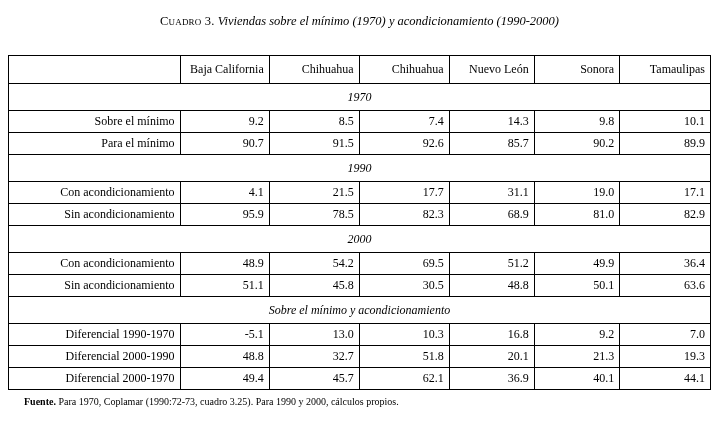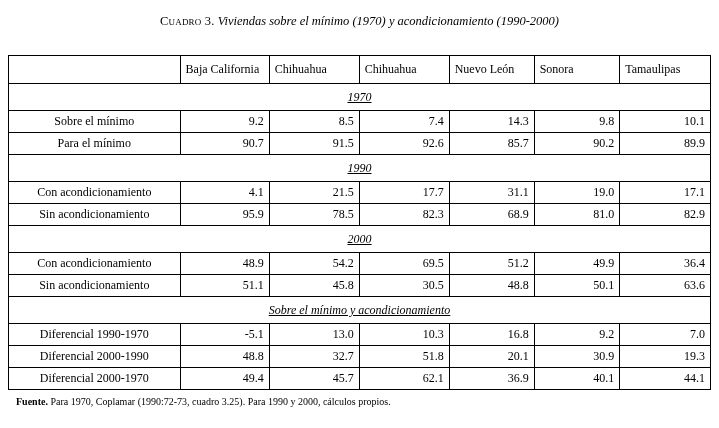--- a/index.html
+++ b/index.html
@@ -42,60 +42,59 @@
     font-size: 12px;
   }
   table, th, td {
     border: 1px solid #000000;
   }
   th, td {
     padding: 3px 5px;
     vertical-align: middle;
   }
   thead th {
-    text-align: left;
+    text-align: right;
     font-weight: normal;
     font-size: 12px;
     height: 21px;
   }
   thead th.corner {
     border-left: none;
     border-top: none;
     border-right: 1px solid #000;
     border-bottom: 1px solid #000;
     width: 176px;
   }
   td.rowlabel {
-    text-align: center;
+    text-align: right;
     border-left: none;
     width: 176px;
     white-space: nowrap;
   }
   td.num {
     text-align: right;
     width: 88px;
   }
   tr.section td {
     text-align: center;
     font-style: italic;
     border-left: none;
     border-right: none;
     font-size: 12px;
     height: 20px;
   }
   tr.section.nolr td {
     border-left: none;
     border-right: none;
-    text-decoration: underline;
   }
   .rowh {
     height: 21px;
   }
   .source {
-    margin: 6px 8px 0 8px;
+    margin: 6px 8px 0 16px;
     font-size: 10px;
     font-family: "Liberation Serif", serif;
   }
   .source b {
     font-weight: bold;
   }
   
   table {
     border-left: 1px solid #000;
     border-right: 1px solid #000;
@@ -203,21 +202,21 @@
         <td class="num">16.8</td>
         <td class="num">9.2</td>
         <td class="num">7.0</td>
       </tr>
       <tr class="rowh">
         <td class="rowlabel">Diferencial 2000-1990</td>
         <td class="num">48.8</td>
         <td class="num">32.7</td>
         <td class="num">51.8</td>
         <td class="num">20.1</td>
-        <td class="num">30.9</td>
+        <td class="num">21.3</td>
         <td class="num">19.3</td>
       </tr>
       <tr class="rowh">
         <td class="rowlabel">Diferencial 2000-1970</td>
         <td class="num">49.4</td>
         <td class="num">45.7</td>
         <td class="num">62.1</td>
         <td class="num">36.9</td>
         <td class="num">40.1</td>
         <td class="num">44.1</td>

